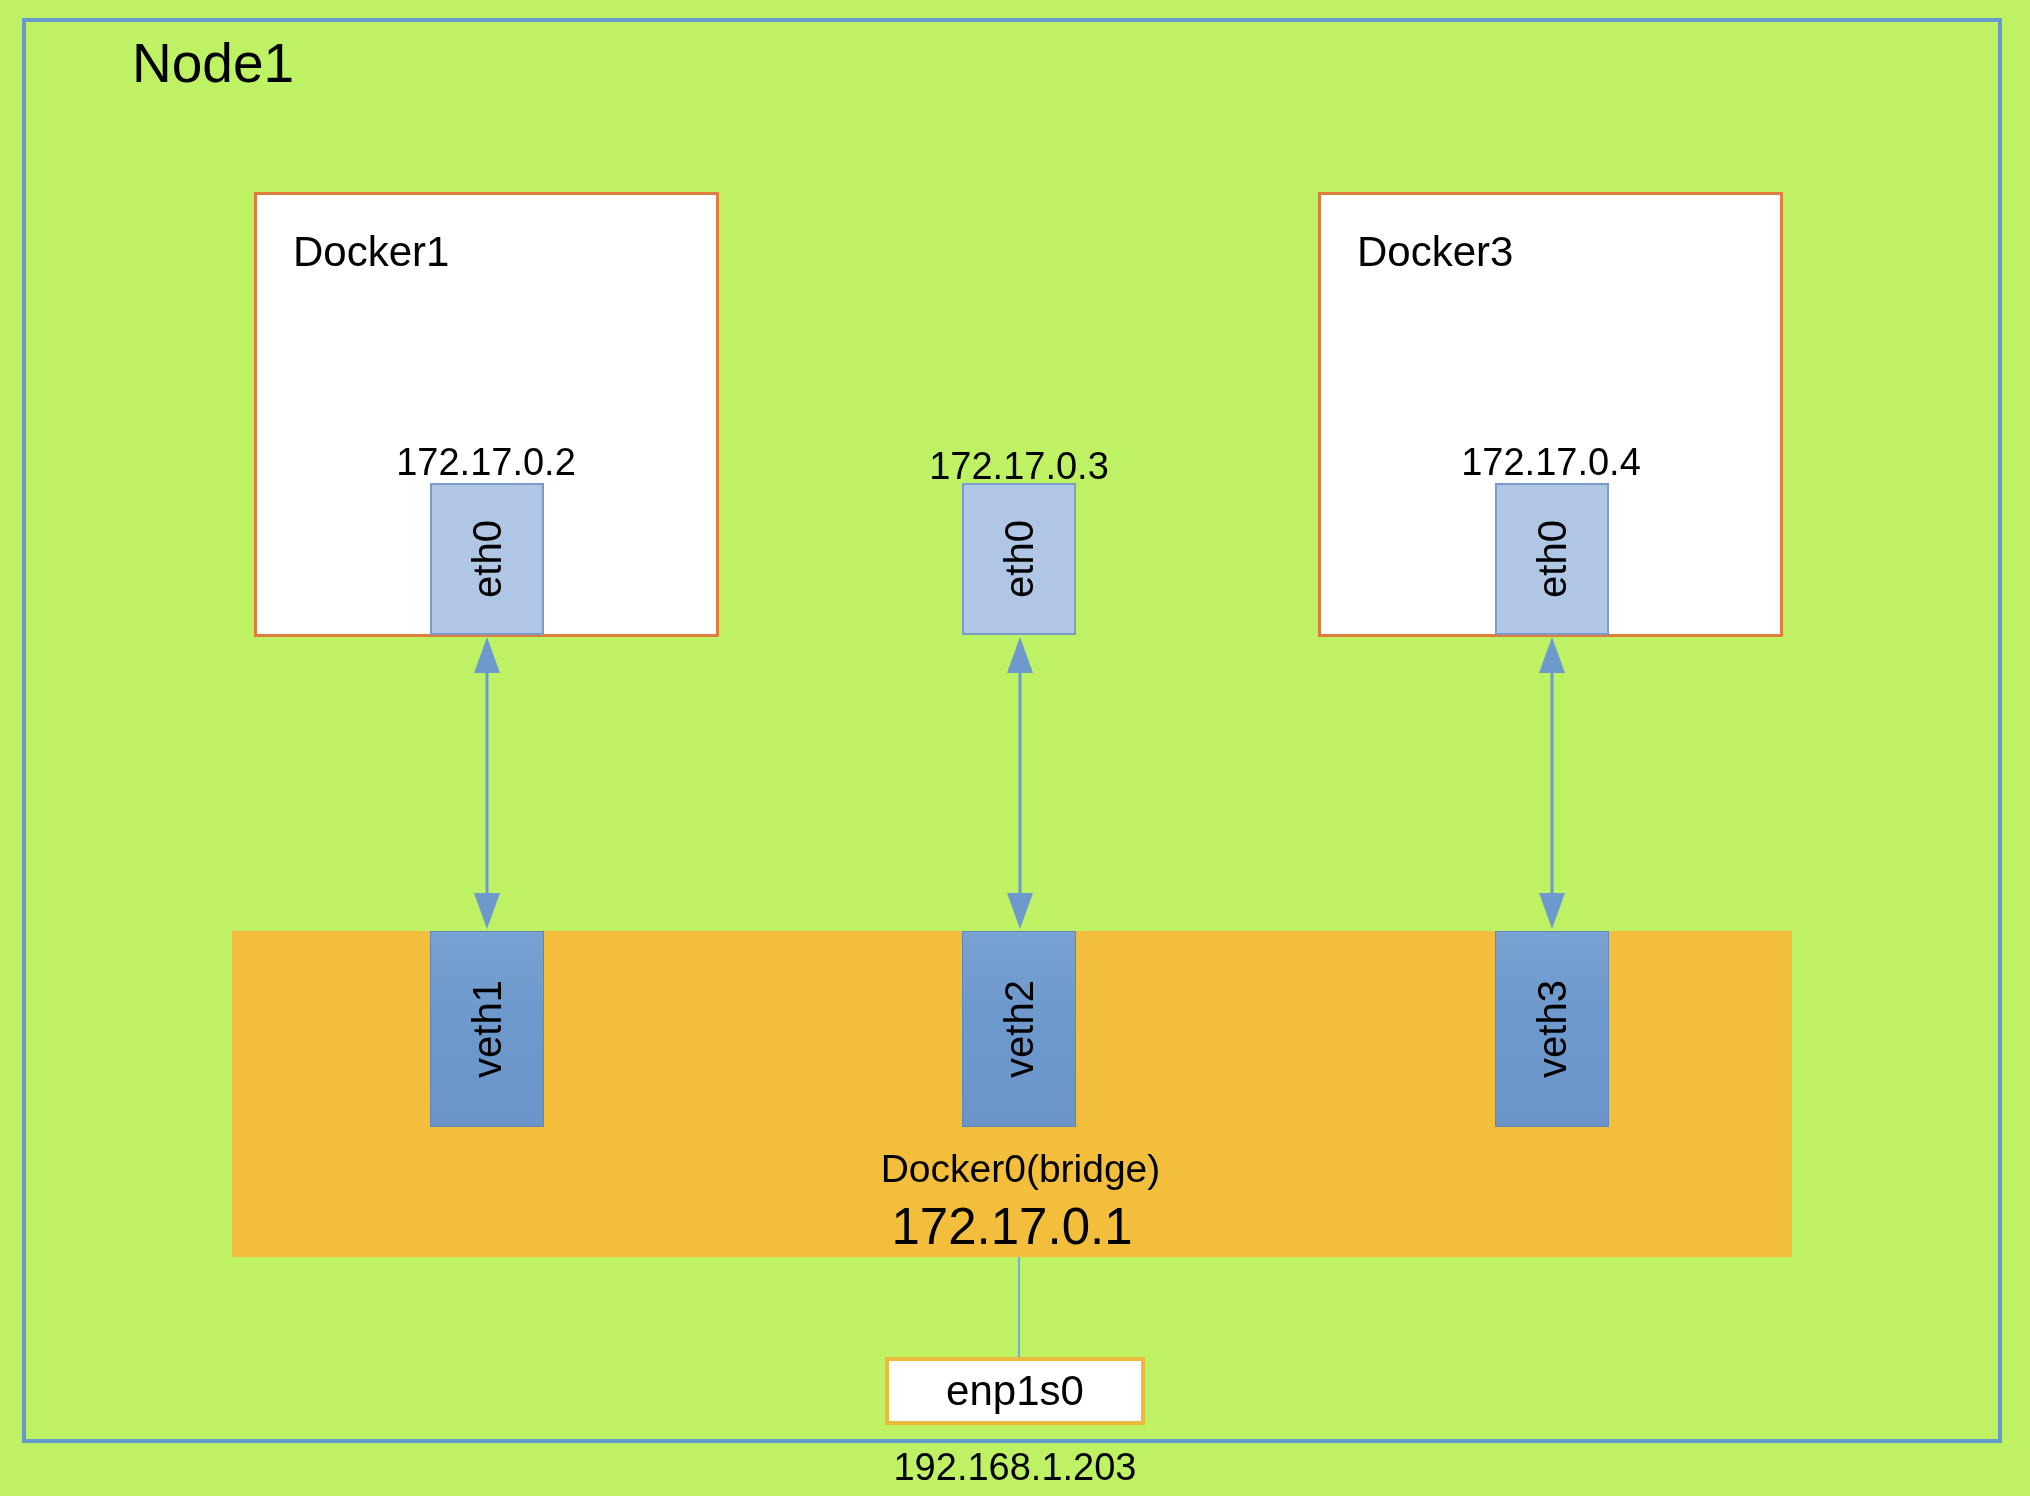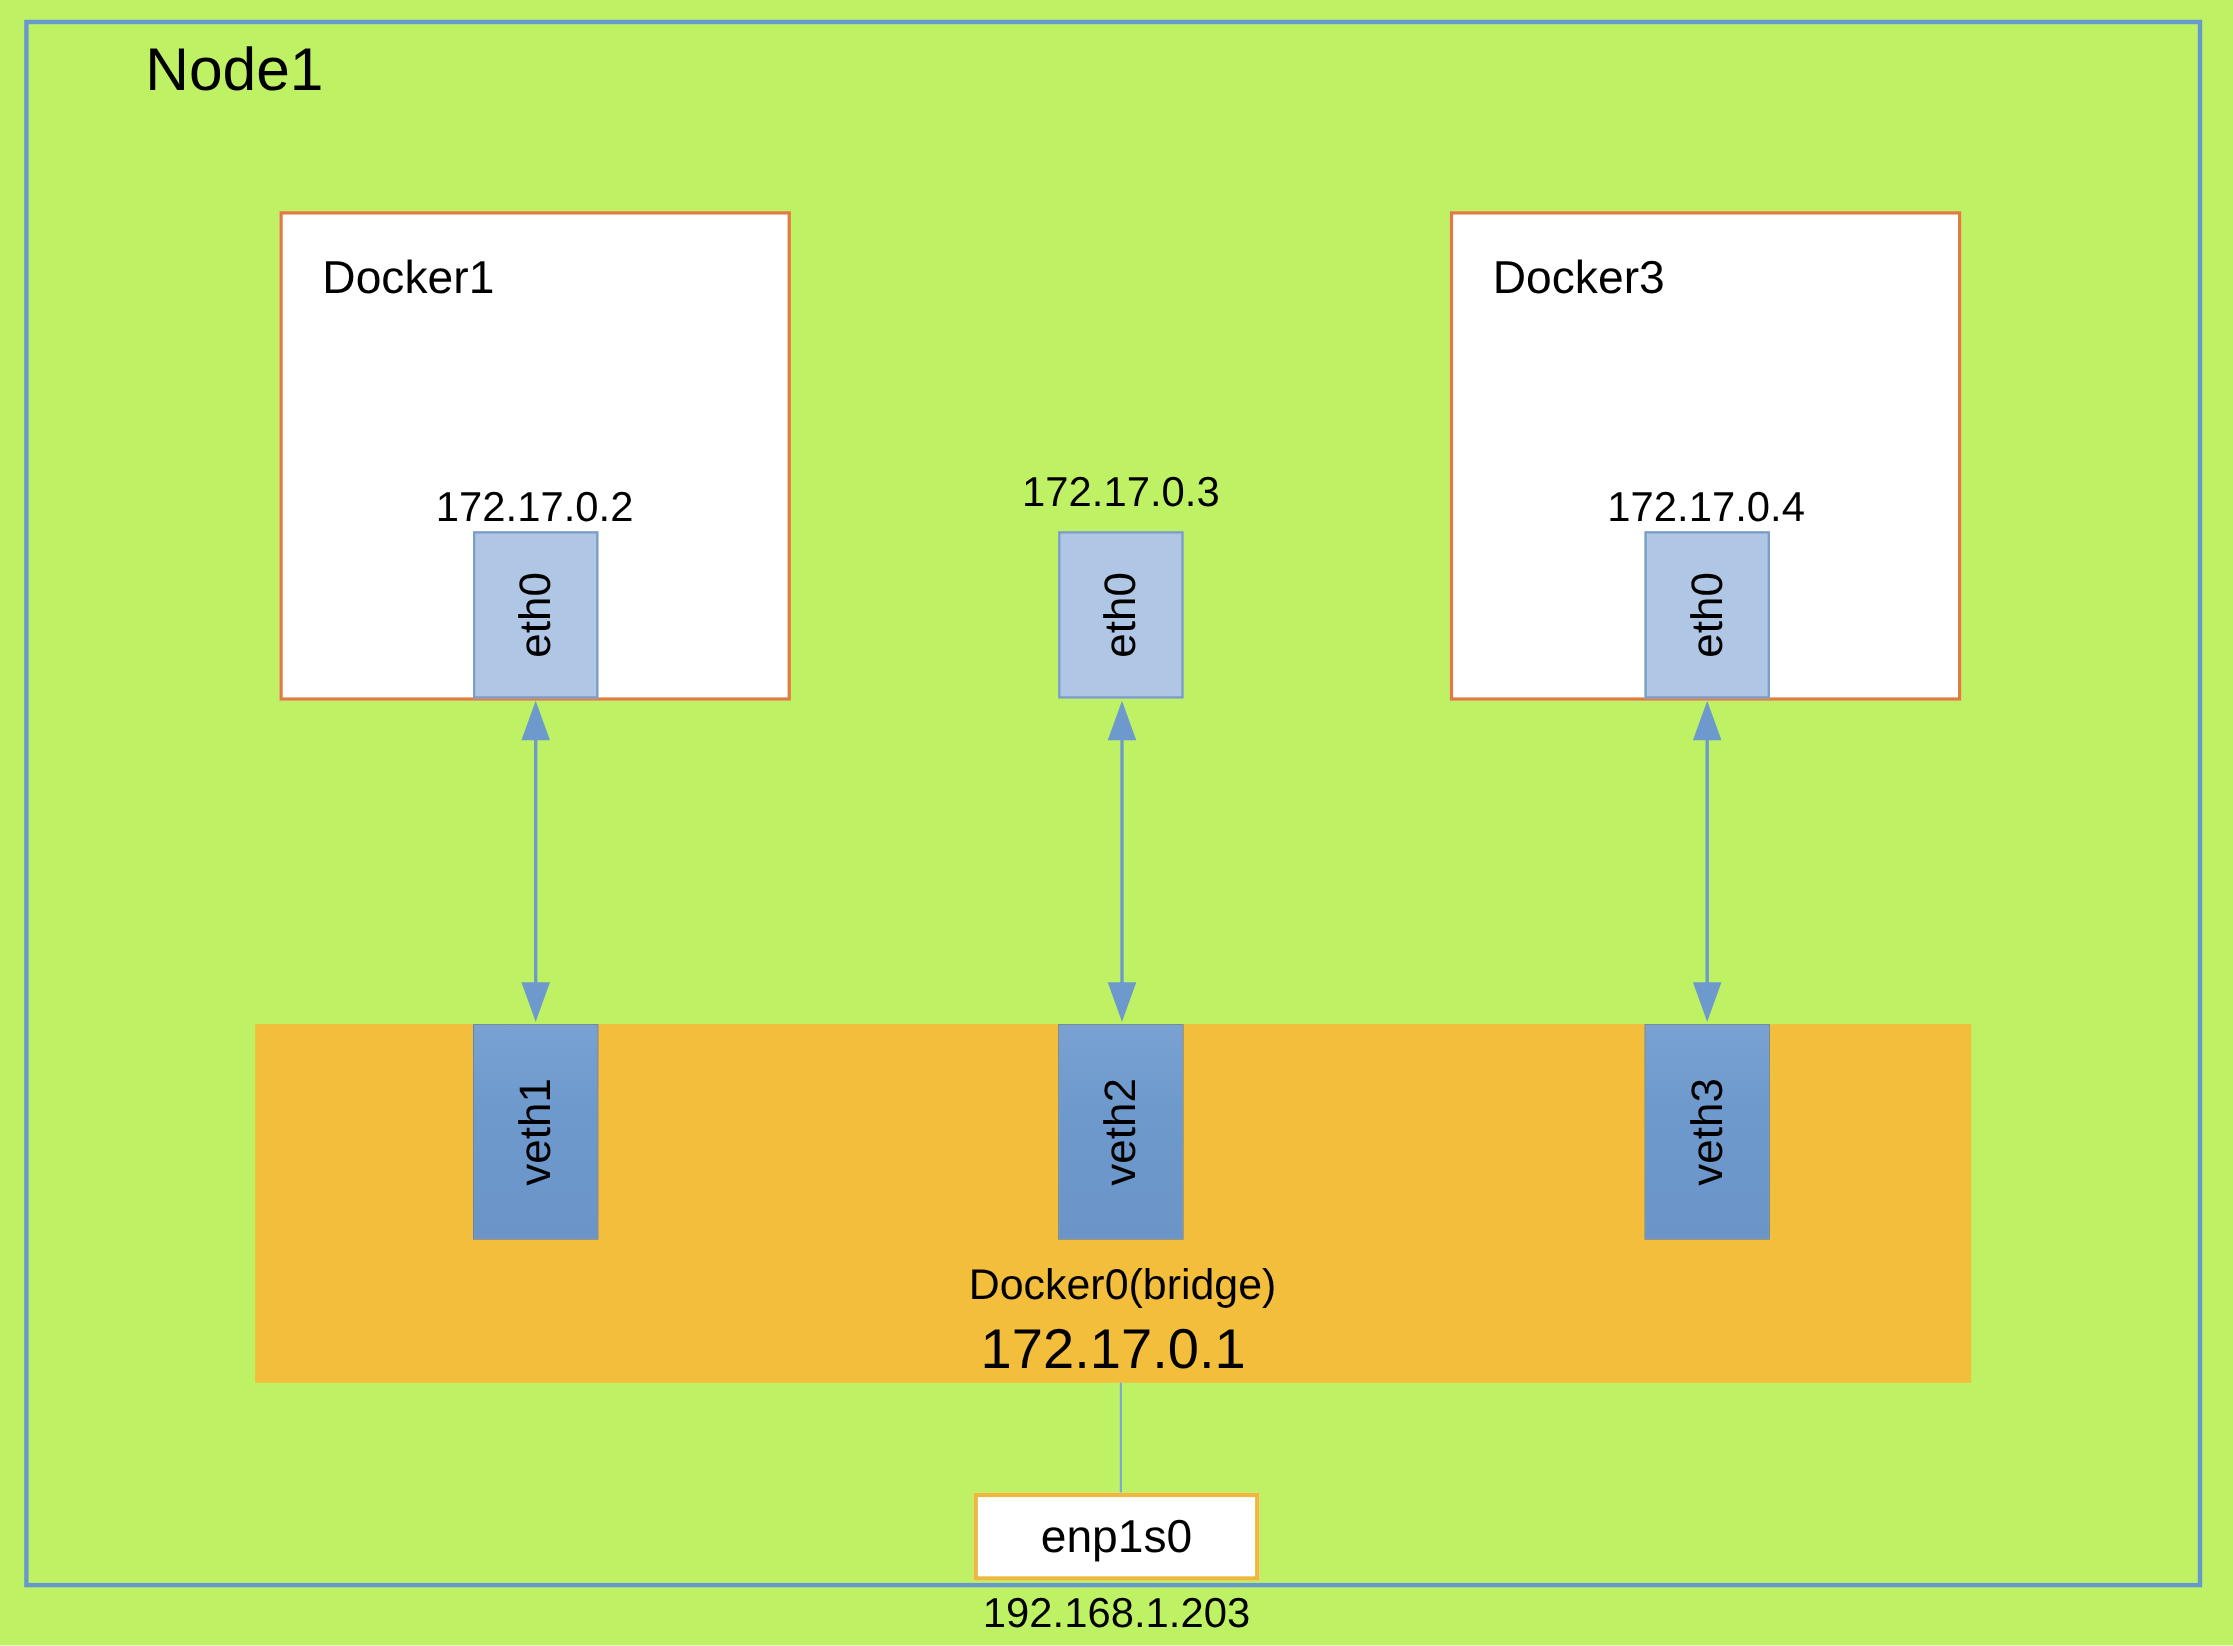--- a/index.html
+++ b/index.html
@@ -66,21 +66,21 @@
   
   .eth-ip {
     position: absolute;
     font-size: 38px;
     line-height: 1;
     white-space: nowrap;
     text-align: center;
     transform: translateX(-50%);
   }
   #eth-ip-1 { left: 486px; top: 443px; }
-  #eth-ip-2 { left: 1019px; top: 429px; }
+  #eth-ip-2 { left: 1019px; top: 447px; }
   #eth-ip-3 { left: 1551px; top: 443px; }
 
   
   .eth-port {
     position: absolute;
     top: 483px;
     width: 114px;
     height: 152px;
     background: #AFC6E5;
     border: 2px solid #7A9CC6;
@@ -176,21 +176,21 @@
     height: 100px;
     background: #7FA8D4;
   }
 
   
   #nic-box {
     position: absolute;
     left: 885px;
     top: 1357px;
     width: 260px;
-    height: 80px;
+    height: 68px;
     border: 4px solid #EBB93E;
     box-sizing: border-box;
     background: #ffffff;
   }
   #nic-label {
     position: absolute;
     left: 0;
     top: 0;
     width: 100%;
     height: 100%;

